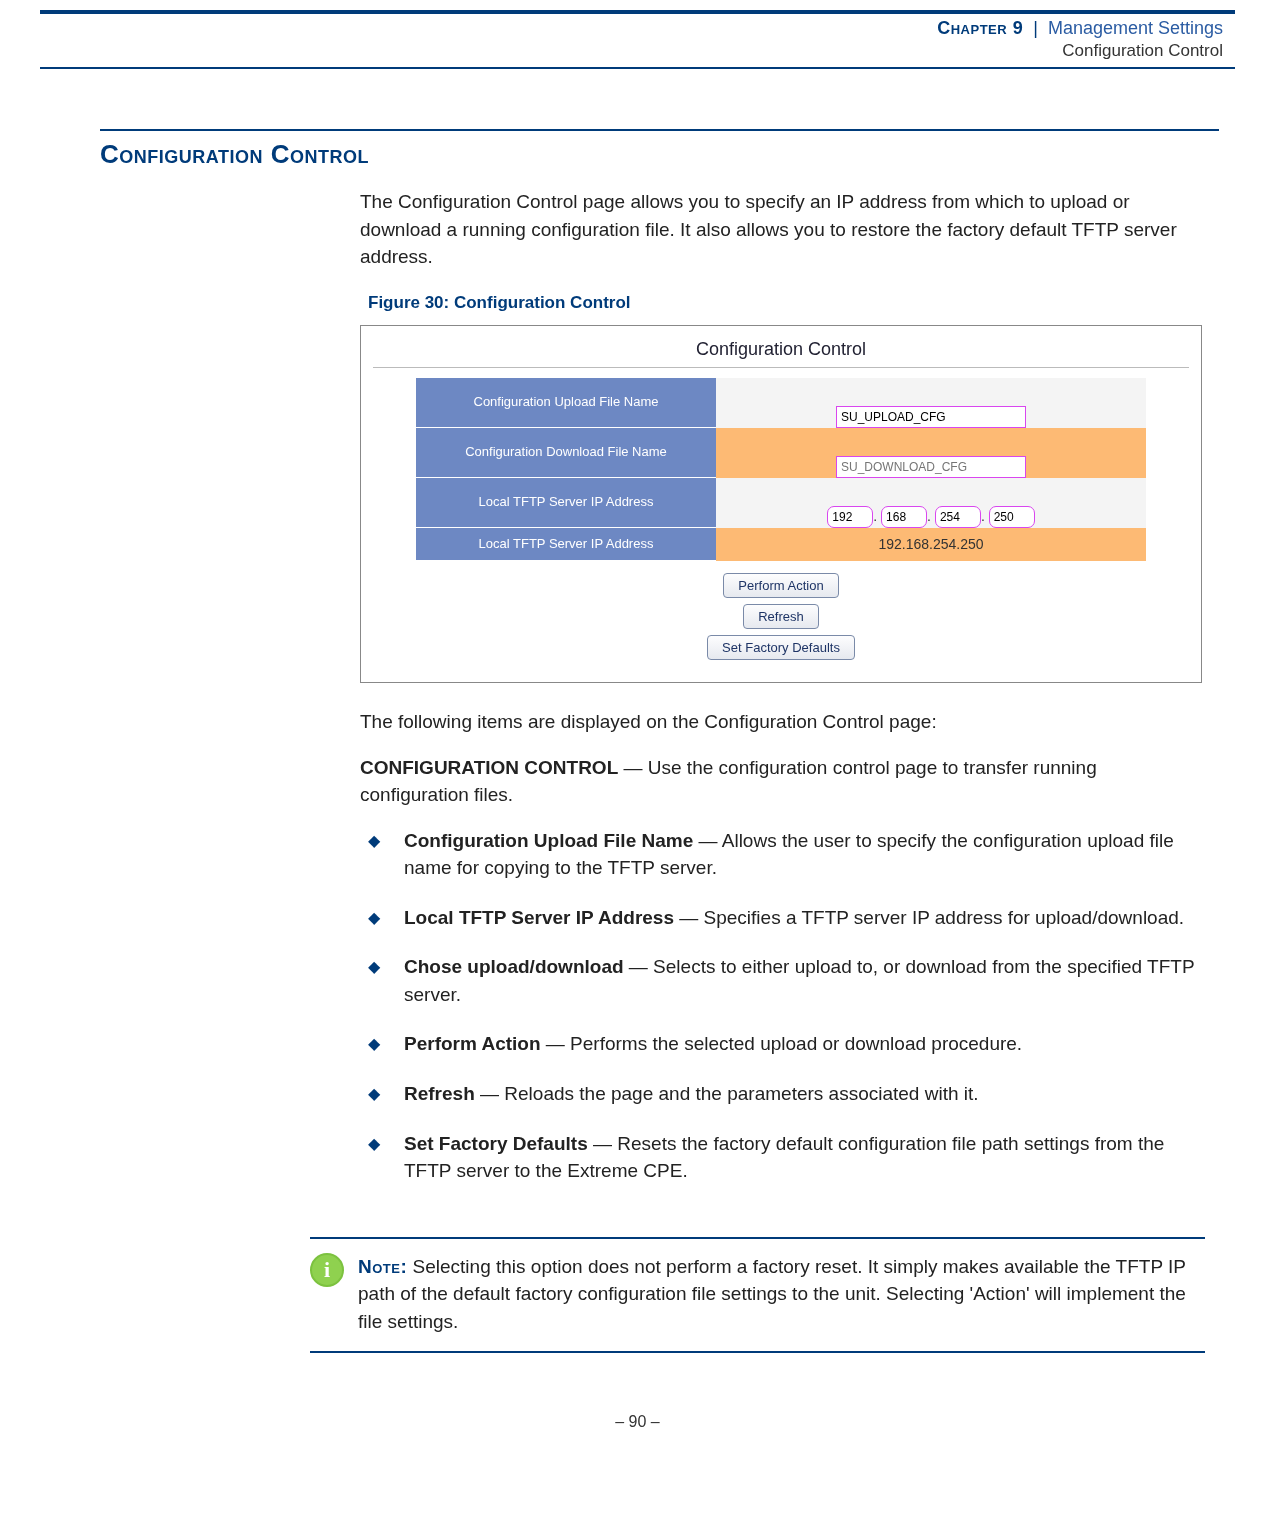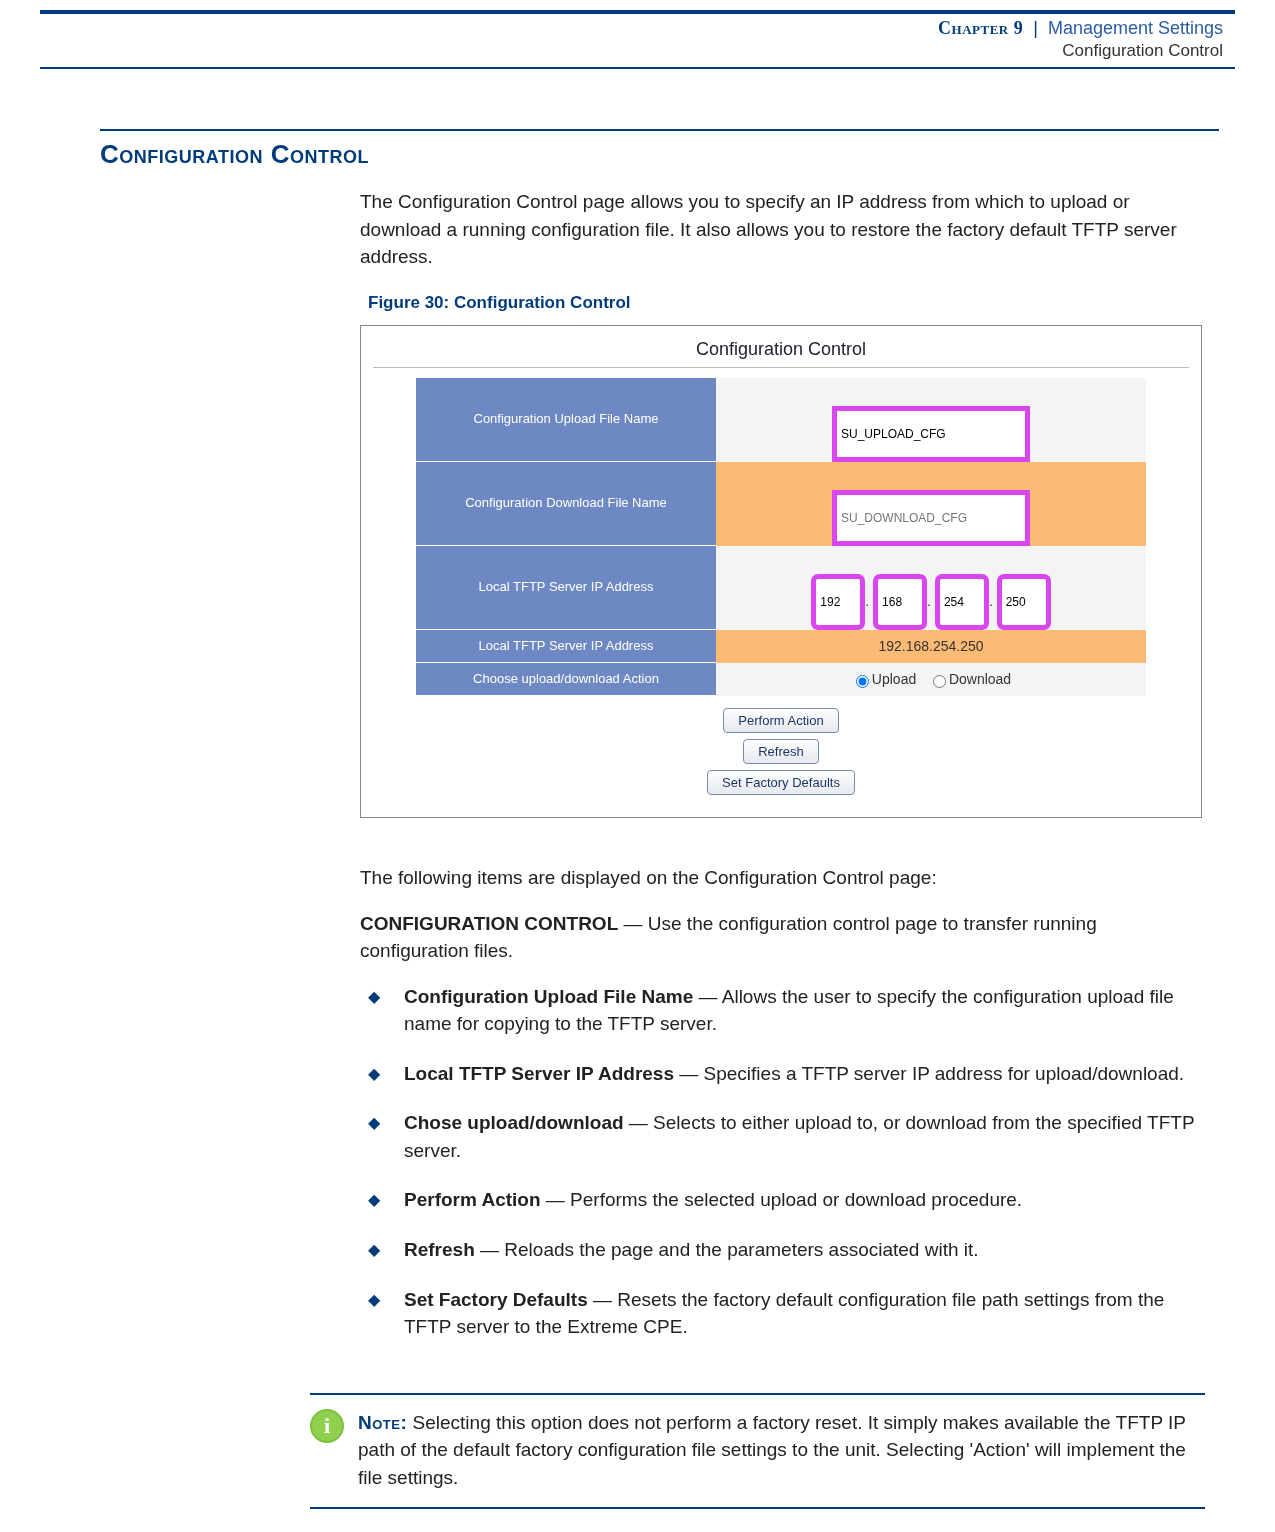--- a/index.html
+++ b/index.html
@@ -17,21 +17,21 @@
   }
   .page { padding: 0 0 40px 0; }
 
   
   .rh-top-rule { border-top: 4px solid var(--brand-blue); margin: 10px 40px 0 40px; }
   .rh {
     display:flex; justify-content:flex-end; gap:10px;
     font-size:18px; color: var(--link-blue);
     padding: 2px 52px 0 0; line-height:1.4;
   }
-  .rh .chapter-num { color: var(--brand-blue); font-weight:bold; font-variant: small-caps; letter-spacing:0.5px;font-family:Liberation Serif, serif; }
+  .rh .chapter-num { color: var(--brand-blue); font-weight:bold; font-variant: small-caps; letter-spacing:0.5px; }
   .rh .sep { color: var(--brand-blue); }
   .rh .title { color: var(--link-blue); }
   .rh-sub {
     text-align:right; padding: 0 52px 6px 0;
     font-size:17px; color:#333;
   }
   .rh-bottom-rule { border-top: 2px solid var(--brand-blue); margin: 0 40px 60px 40px; }
 
   
   .sect-rule { border-top:2px solid var(--brand-blue); margin: 0 56px 0 100px; }
@@ -87,21 +87,21 @@
     width:300px;
   }
   .ui-value {
     background:#f4f4f4;
     height:32px;
     text-align:center;
     width:430px;
   }
   .ui-value.alt { background:#fdba74; }
   .ui-value input[type=text] {
-    font-size:12px; padding:16px 4px; border:5px solid #d946ef; background:#fff;margin-top:28px;
+    font-size:12px; padding:3px 4px; border:1px solid #d946ef; background:#fff;margin-top:28px;
   }
   .ui-value input.w220 { width:180px; }
   .ui-value input.oct  { width:36px; text-align:left;border-radius:7px; }
   .ui-radio input { vertical-align:middle; }
   .ui-btns { text-align:center; margin-top:12px; }
   .ui-btns button {
     display:block;
     margin: 6px auto;
     padding: 4px 14px;
     font-size:13px;
@@ -195,40 +195,30 @@
             <input type="text" class="oct" value="192" style=""><span>.</span>
             <input type="text" class="oct" value="168" style=""><span>.</span>
             <input type="text" class="oct" value="254" style=""><span>.</span>
             <input type="text" class="oct" value="250" style="">
           </td>
         </tr>
         <tr>
           <td class="ui-label">Local TFTP Server IP Address</td>
           <td class="ui-value alt">192.168.254.250</td>
         </tr>
-        <tr>
-          <td class="ui-label">Choose upload/download Action</td>
-          <td class="ui-value">
-            <span class="ui-radio">
-              <input type="radio" name="act" checked="" style=""><span>Upload</span>
-              &nbsp;
-              <input type="radio" name="act" style=""><span>Download</span>
-            </span>
-          </td>
-        </tr>
       </tbody>
         </table>
       <div class="ui-btns">
         <button>Perform Action</button>
         <button>Refresh</button>
         <button>Set Factory Defaults</button>
       </div>
     </div>
 
-    <p style="margin-top:46px">The following items are displayed on the Configuration Control page:</p>
+    <p style="margin-top:25px">The following items are displayed on the Configuration Control page:</p>
 
     <p>
       <span class="bold">CONFIGURATION CONTROL</span><span> — Use the configuration control page to transfer running configuration files.</span>
     </p>
 
     <ul class="diamond">
       <li><span class="bold">Configuration Upload File Name</span><span> — Allows the user to specify the configuration upload file name for copying to the TFTP server.</span></li>
       <li><span class="bold">Local TFTP Server IP Address</span><span> — Specifies a TFTP server IP address for upload/download.</span></li>
       <li><span class="bold">Chose upload/download</span><span> — Selects to either upload to, or download from the specified TFTP server.</span></li>
       <li><span class="bold">Perform Action</span><span> — Performs the selected upload or download procedure.</span></li>

